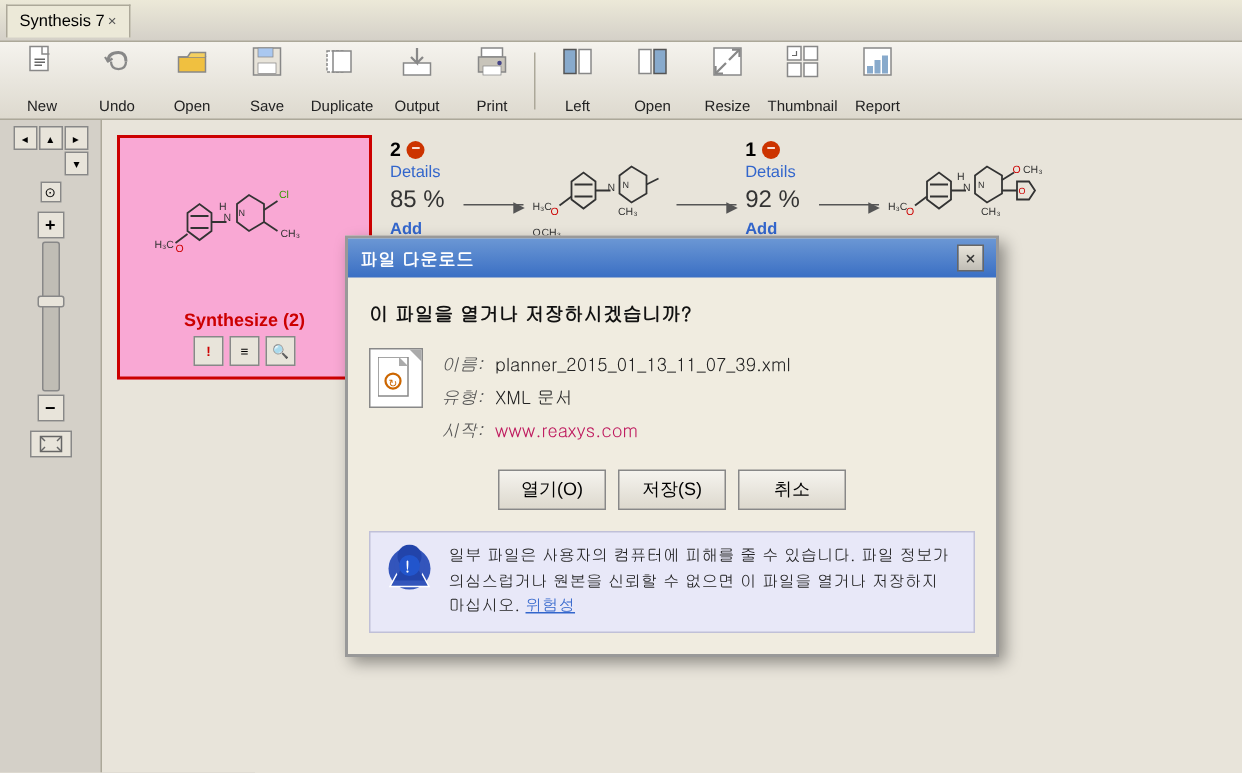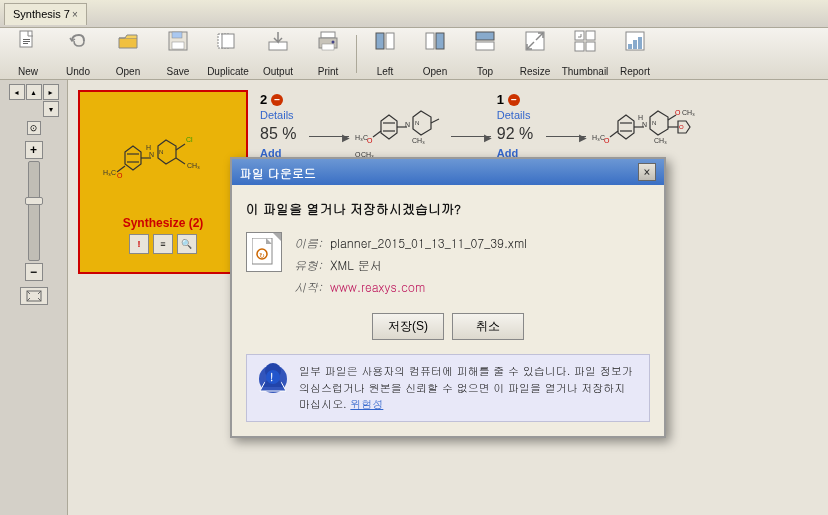--- a/index.html
+++ b/index.html
@@ -161,23 +161,23 @@
     .content-area {
       flex: 1;
       padding: 10px;
       overflow: auto;
       position: relative;
     }
 
     
     .synthesis-card {
       border: 2px solid #cc0000;
-      background: #eab308;
+      background: #f9a8d4;
       width: 170px;
-      height: 184px;
+      height: 163px;
       display: flex;
       flex-direction: column;
       align-items: center;
       justify-content: center;
       position: absolute;
       top: 10px;
       left: 10px;
     }
     .synthesis-label {
       color: #cc0000;
@@ -477,29 +477,20 @@
     <span>Left</span>
   </div>
   <div class="toolbar-btn">
     <div class="toolbar-icon">
       <svg width="22" height="22" viewBox="0 0 22 22">
           <rect x="2" y="3" width="8" height="16" fill="white" stroke="#888" stroke-width="1"></rect>
           <rect x="12" y="3" width="8" height="16" fill="#88aacc" stroke="#555" stroke-width="1"></rect>
         </svg>
     </div>
     <span>Open</span>
-  </div>
-  <div class="toolbar-btn">
-    <div class="toolbar-icon">
-      <svg width="22" height="22" viewBox="0 0 22 22">
-          <rect x="2" y="2" width="18" height="8" fill="#88aacc" stroke="#555" stroke-width="1"></rect>
-          <rect x="2" y="12" width="18" height="8" fill="white" stroke="#888" stroke-width="1"></rect>
-        </svg>
-    </div>
-    <span>Top</span>
   </div>
   <div class="toolbar-btn">
     <div class="toolbar-icon">
       <svg width="22" height="22" viewBox="0 0 22 22">
           <rect x="2" y="2" width="18" height="18" fill="white" stroke="#888" stroke-width="1"></rect>
           <polyline points="14,3 19,3 19,8" fill="none" stroke="#888" stroke-width="1.5"></polyline>
           <polyline points="8,19 3,19 3,14" fill="none" stroke="#888" stroke-width="1.5"></polyline>
           <line x1="19" y1="3" x2="12" y2="10" stroke="#888" stroke-width="1.5"></line>
           <line x1="3" y1="19" x2="10" y2="12" stroke="#888" stroke-width="1.5"></line>
         </svg>
@@ -720,20 +711,21 @@
                 <span class="label">유형:</span>
                 <span style="margin-left:4px;">XML 문서</span>
               </div>
               <div>
                 <span class="label">시작:</span>
                 <a style="margin-left:4px;" href="#">www.reaxys.com</a>
               </div>
             </div>
           </div>
           <div class="dialog-buttons">
+            <button class="dialog-btn">열기(O)</button>
             <button class="dialog-btn">저장(S)</button>
             <button class="dialog-btn">취소</button>
           </div>
           <div class="dialog-warning">
             <div class="warning-icon">
               <svg width="32" height="32" viewBox="0 0 32 32">
                 <circle cx="16" cy="16" r="14" fill="#3355bb" stroke="none"></circle>
                 <polygon points="16,4 29,28 3,28" fill="#3355bb" stroke="white" stroke-width="1"></polygon>
                 <circle cx="16" cy="14" r="10" fill="#3355bb"></circle>
                 <polygon points="16,6 26,24 6,24" fill="#2244aa"></polygon>

